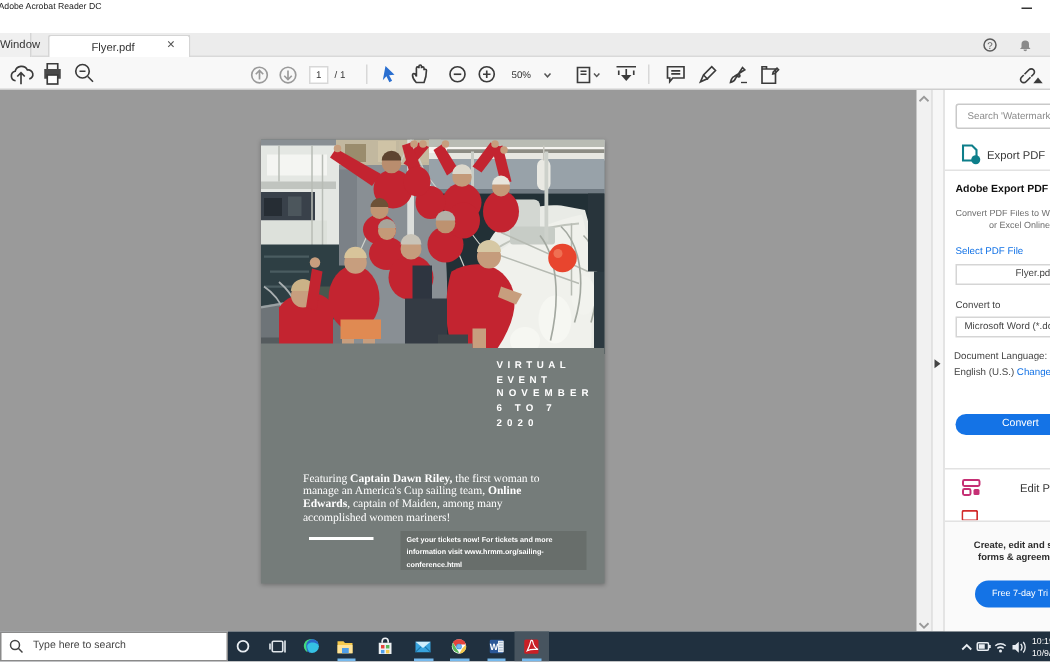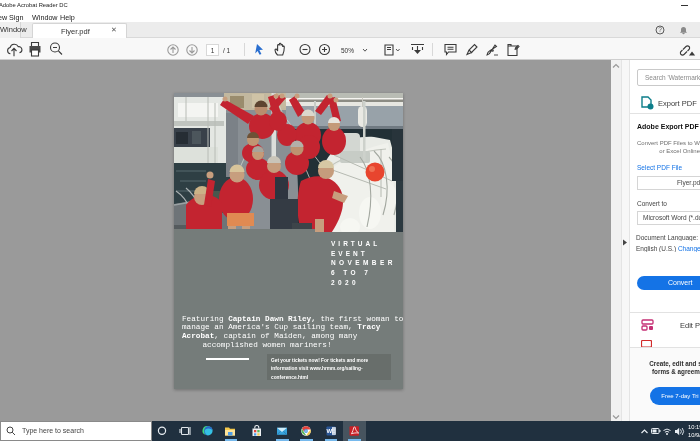--- a/index.html
+++ b/index.html
@@ -27,21 +27,21 @@
   
   #main { left:0; top:60px; width:700px; height:361px; background:#9a9a9a; }
   #vscroll { left:611px; top:60px; width:10px; height:361px; background:#f1f1f1; }
   #handle { left:621px; top:60px; width:8px; height:361px; background:#f7f7f7; border-left:1px solid #e4e4e4; }
   #panel { left:629px; top:60px; width:71px; height:361px; background:#ffffff; border-left:1px solid #e4e4e4; }
 
   
   #flyer { left:174px; top:92.5px; width:229px; height:296px; background:#757c7a; box-shadow:0 1px 3px rgba(0,0,0,0.28); }
   #flyertitle { left:17.5px; top:129.6px; width:175px; font-size:20.3px; line-height:21.8px; color:#fff; font-weight:bold; letter-spacing:2.7px; }
   .vcol { position:absolute; left:157px; color:#fff; font-weight:bold; font-size:6.5px; letter-spacing:3px; }
-  #flyerpara { left:8px; top:222.3px; width:170px; font-family:Liberation Mono, monospace; font-size:7.7px; line-height:8.6px; color:#fff; white-space:nowrap;text-align:center; }
+  #flyerpara { left:28px; top:222.3px; width:170px; font-family:Liberation Serif, serif; font-size:7.7px; line-height:8.6px; color:#fff; white-space:nowrap; }
   #whitebar { left:32px; top:265px; width:43px; height:2.5px; background:#fff; }
   #ticketbox { left:93px; top:261px; width:124px; height:26px; background:#686e6b; }
   #tickettext { left:97px; top:264px; width:118px; font-size:4.8px; line-height:8.5px; color:#fff; font-weight:bold; }
 
   
   .ptext { position:absolute; color:#4b4b4b; white-space:nowrap; overflow:hidden;text-align:right; }
   .pdivider { position:absolute; left:630px; width:70px; height:1px; background:#e2e2e2; }
   #searchbox { left:637px; top:69px; width:70px; height:17px; background:#fff; border:1px solid #c9c9c9; border-radius:2px; font-size:6.5px; color:#8a8a8a; line-height:15px; padding-left:7px; }
   #convertbtn { left:637px; top:276px; width:70px; height:14px; background:#1473e6; border-radius:7px; color:#fff; font-size:7px; text-align:left; padding-left:31px; line-height:14px; }
   #promo { left:630px; top:347px; width:70px; height:74px; background:#fafafa; }
@@ -55,26 +55,20 @@
   .underline { position:absolute; top:439px; height:1.5px; background:#76b9ed; }
 </style>
 </head>
 <body>
 <div id="screen">
 
   <div class="abs" id="titlebar"></div>
   <div class="abs" id="titletext">Adobe Acrobat Reader DC</div>
   <div class="abs" id="minbtn"></div>
 
-  <div class="abs" id="menubar">
-    <span class="menuitem" style="left:-2px">ew</span>
-    <span class="menuitem" style="left:9px">Sign</span>
-    <span class="menuitem" style="left:32px">Window</span>
-    <span class="menuitem" style="left:60px">Help</span>
-  </div>
 
   <div class="abs" id="tabbar"></div>
   <div class="abs" id="toolstab">Window</div>
   <div class="abs" id="activetab"></div>
   <div class="abs" id="tabname">Flyer.pdf</div>
   <div class="abs" id="tabclose">✕</div>
   <svg class="abs" style="left:655px;top:25px" width="34" height="10" viewBox="0 0 34 10">
     <circle cx="5" cy="5" r="4" fill="none" stroke="#5a5a5a" stroke-width="1"></circle>
     <text x="5" y="7.4" font-size="6.5" text-anchor="middle" fill="#5a5a5a" font-family="Liberation Sans">?</text>
     <path d="M28.5 2 a2.5 2.5 0 0 1 2.5 2.5 v2 l1 1.2 h-7 l1 -1.2 v-2 a2.5 2.5 0 0 1 2.5 -2.5 z M27.3 8 a1.2 1.2 0 0 0 2.4 0 z" fill="#8a8a8a"></path>
@@ -271,21 +265,21 @@
 
       <rect x="141" y="126" width="9" height="13" fill="#c79e7e"></rect>
       <rect x="0" y="136" width="141" height="7" fill="#757c7a"></rect>
       <rect x="0" y="139" width="229" height="4" fill="#757c7a"></rect>
     </svg>
     <div class="vcol" style="top:147.7px">VIRTUAL</div>
     <div class="vcol" style="top:157.2px">EVENT</div>
     <div class="vcol" style="top:166.7px; letter-spacing:3.4px;">NOVEMBER</div>
     <div class="vcol" style="top:176.7px; letter-spacing:3.4px;">6 TO 7</div>
     <div class="vcol" style="top:186.4px; letter-spacing:3.4px;">2020</div>
-    <div class="abs" id="flyerpara">Featuring <b>Captain Dawn Riley,</b> the first woman to<br>manage an America's Cup sailing team, <b>Tracy</b><br><b>Acrobat</b>, captain of Maiden, among many<br>accomplished women mariners!</div>
+    <div class="abs" id="flyerpara">Featuring <b>Captain Dawn Riley,</b> the first woman to<br>manage an America's Cup sailing team, <b>Online</b><br><b>Edwards</b>, captain of Maiden, among many<br>accomplished women mariners!</div>
     <div class="abs" id="whitebar"></div>
     <div class="abs" id="ticketbox"></div>
     <div class="abs" id="tickettext">Get your tickets now! For tickets and more information visit www.hrmm.org/sailing-conference.html</div>
   </div>
 
   <div class="abs" id="vscroll"></div>
   <div class="abs" id="handle"></div>
   <svg class="abs" style="left:612px;top:63px" width="8" height="6" viewBox="0 0 8 6">
       <path d="M1 4.5 L4 1.5 L7 4.5" fill="none" stroke="#999" stroke-width="1.2"></path>
     </svg>

